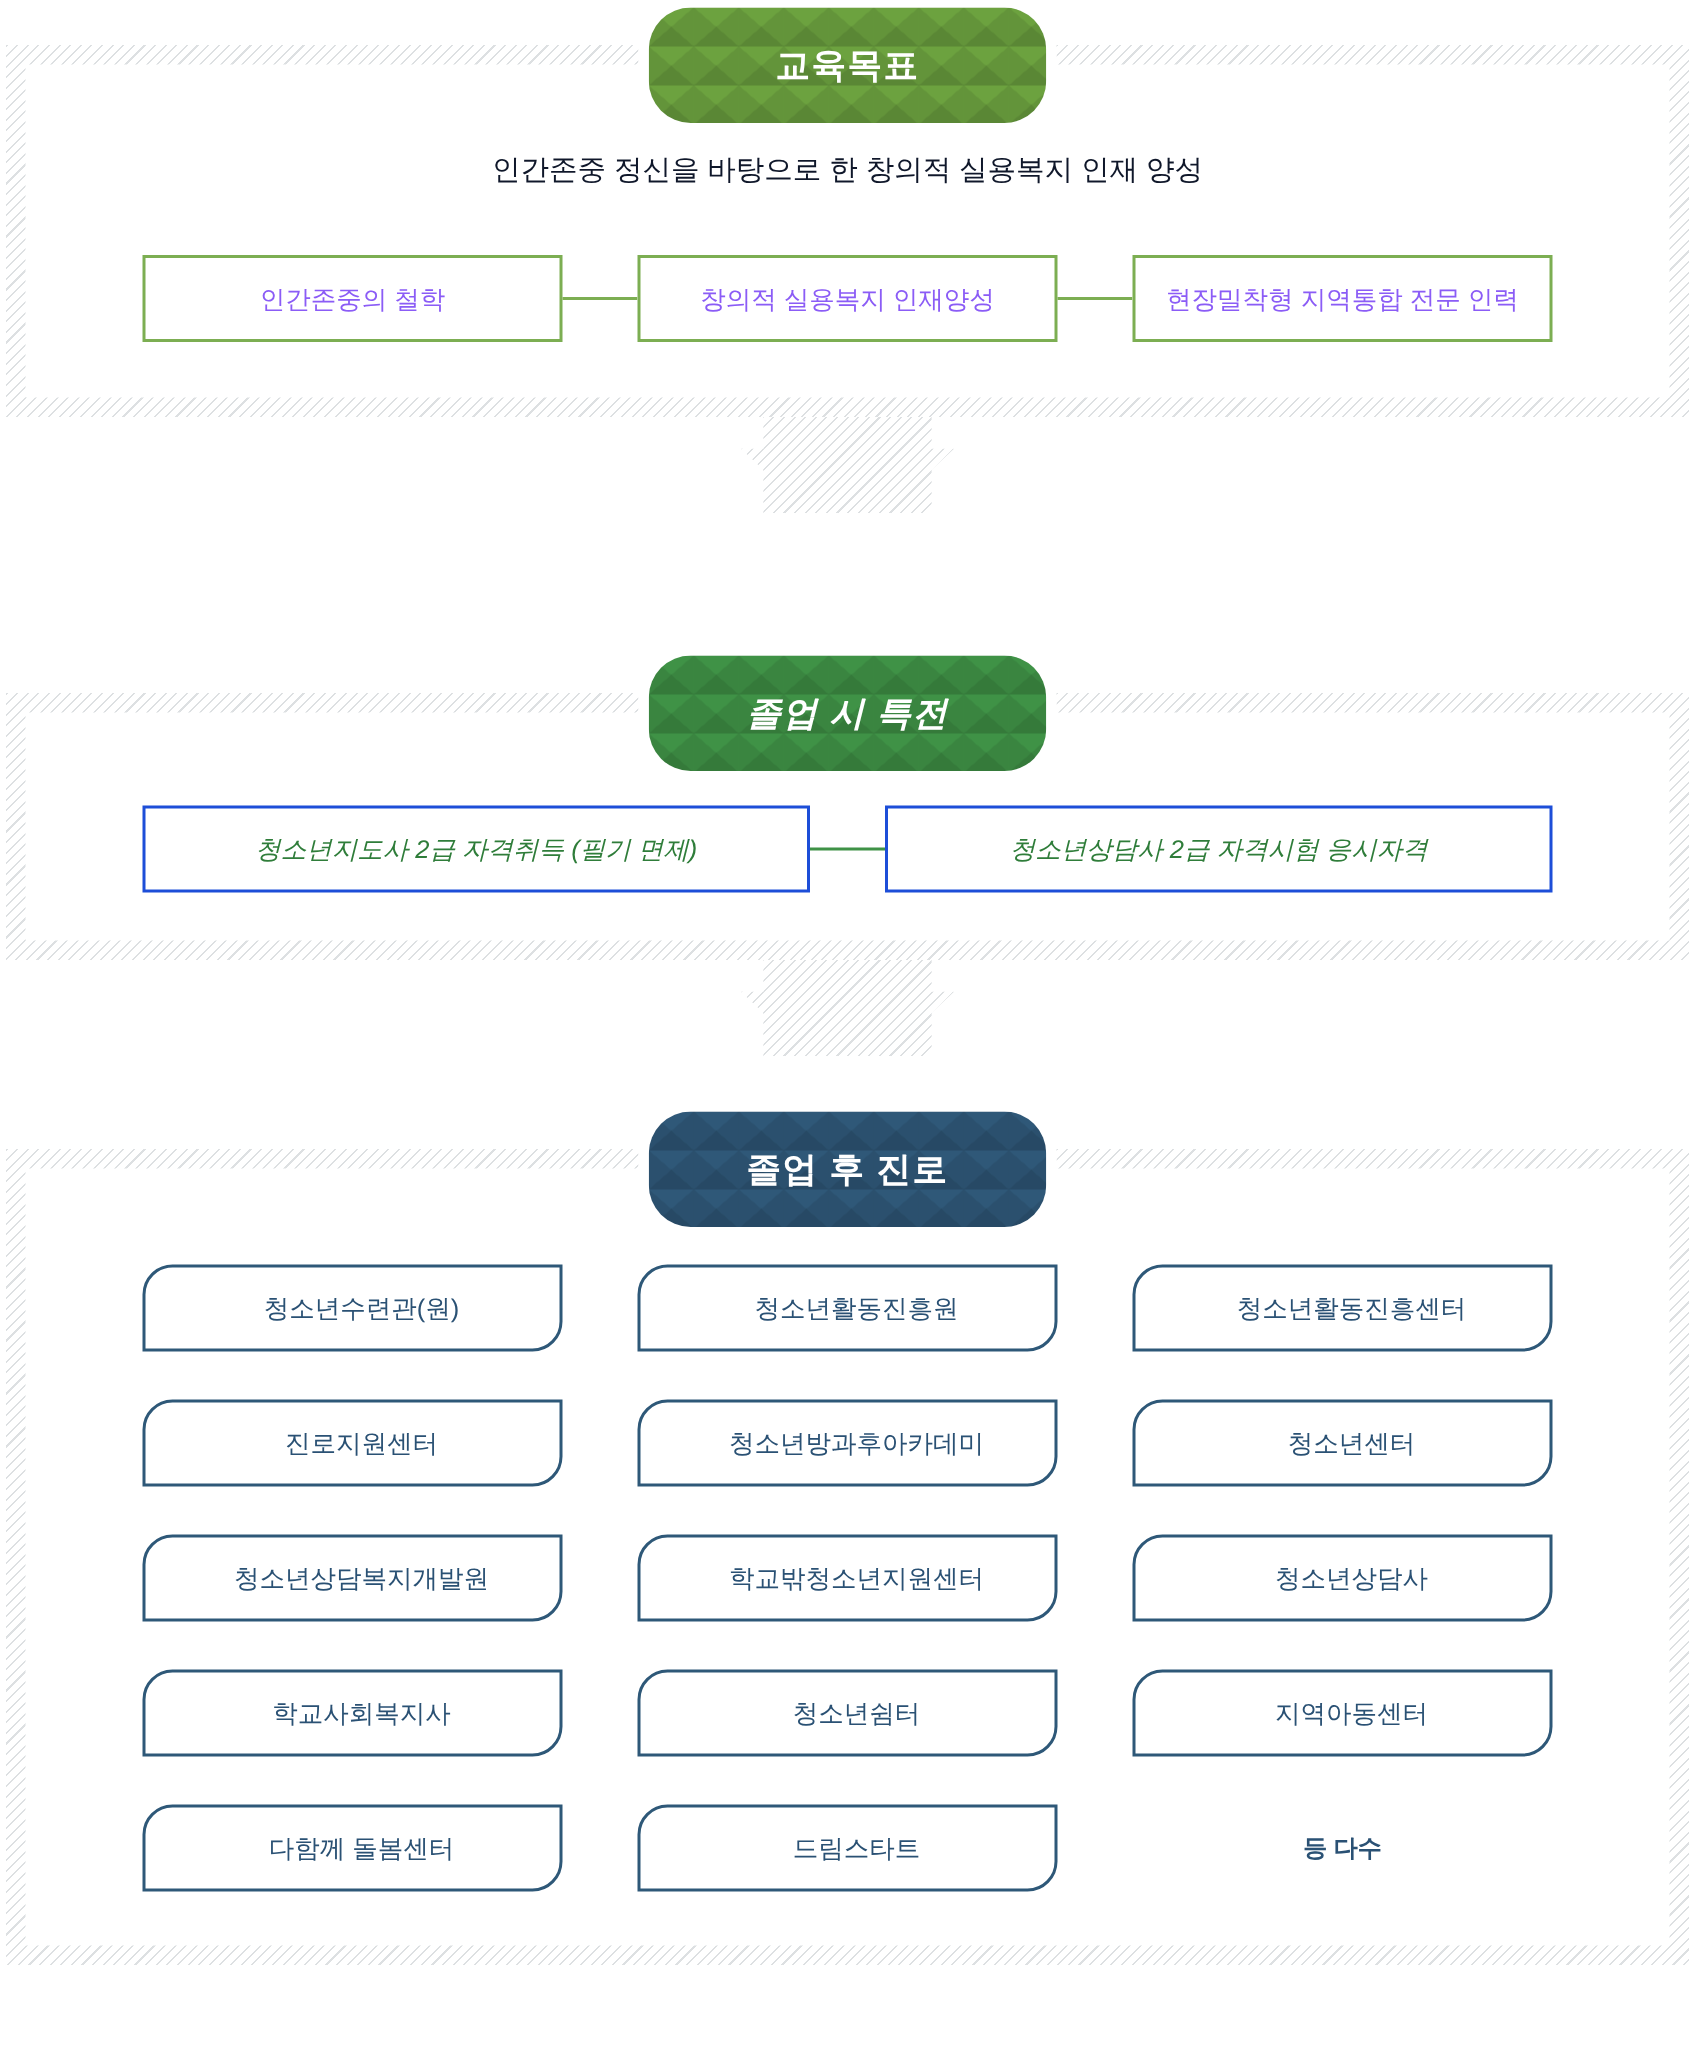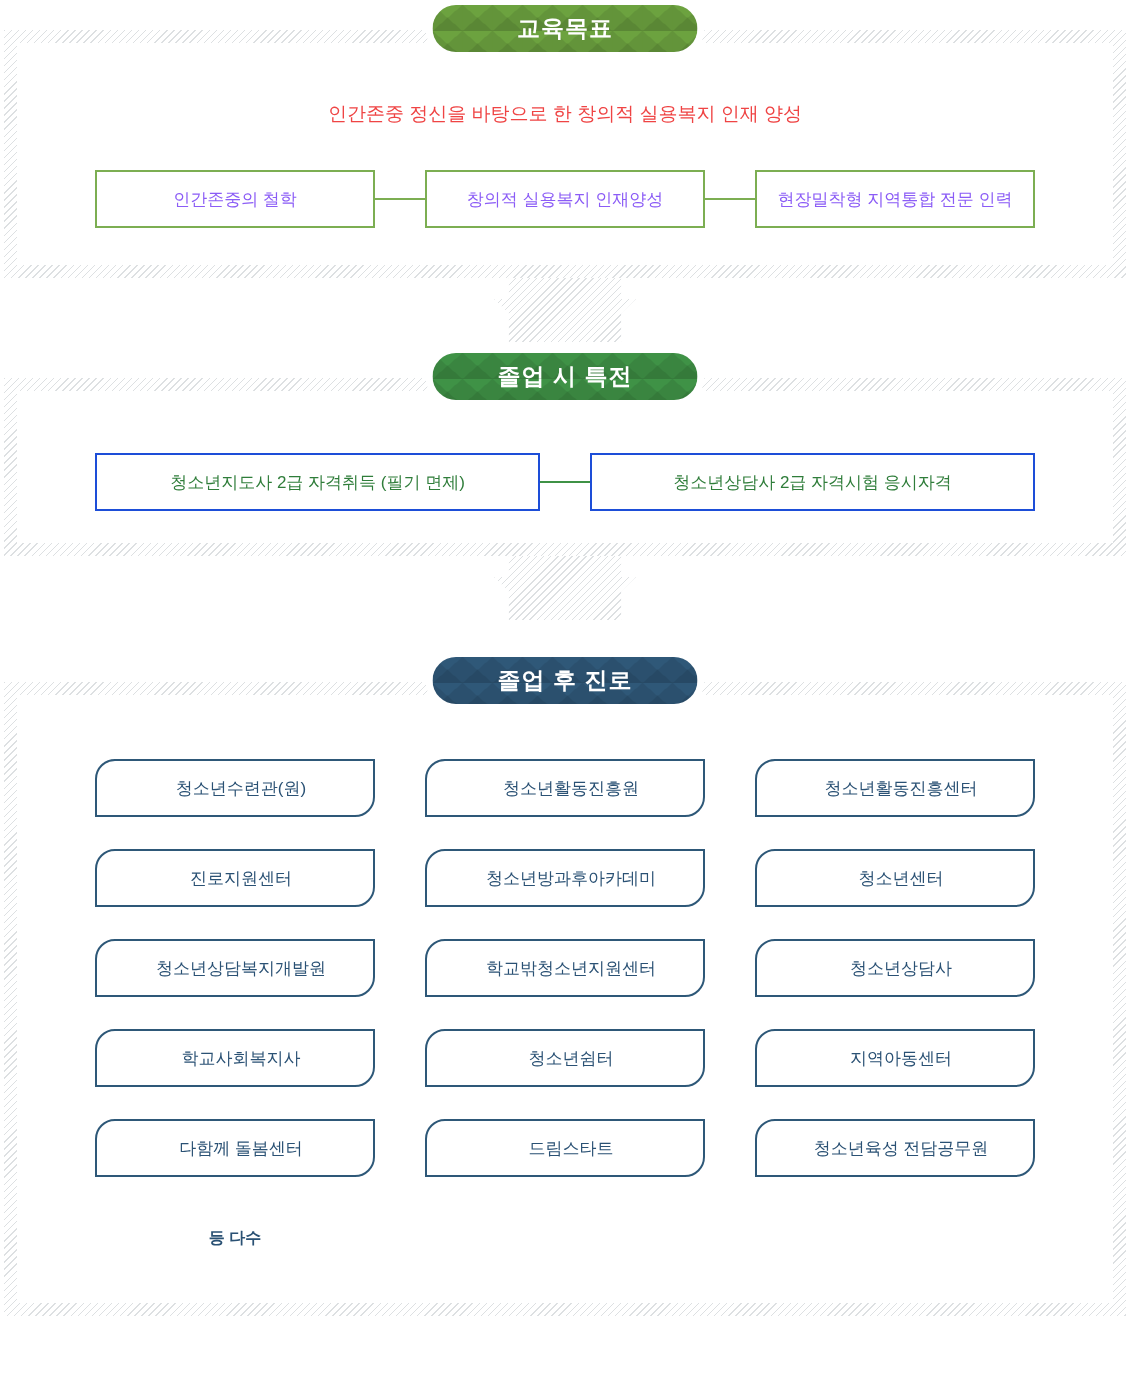--- a/index.html
+++ b/index.html
@@ -22,21 +22,21 @@
   }
   .panel-inner { background: #ffffff; width: 100%; height: 100%; }
 
   
   .badge {
     position: absolute;
     top: -25px;
     left: 50%;
     transform: translateX(-50%);
     width: 265px;
-    height: 47px;
+    height: 77px;
     border-radius: 28px;
     display: flex;
     align-items: center;
     justify-content: center;
     color: #ffffff;
     font-size: 23px;
     font-weight: bold;
     letter-spacing: 1px;
     box-shadow: 0 0 0 7px #ffffff;
     background-size: 30px 26px;
@@ -48,21 +48,21 @@
   .badge-green-light { background-color: #6ca23f; }
   .badge-green-dark  { background-color: #3f9246; }
   .badge-navy        { background-color: #2f5878; }
 
   
   .panel-edu .panel-inner { padding: 58px 0 37px 0; }
   .headline {
     text-align: center;
     font-size: 19px;
     line-height: 26px;
-    color: #ef4444;
+    color: #0f172a;
   }
   .box-row {
     display: flex;
     justify-content: center;
     align-items: center;
     margin-top: 43px;
   }
   .flow-box {
     height: 58px;
     display: flex;
@@ -84,21 +84,21 @@
   
   .down-arrow {
     width: 142px;
     height: 64px;
     margin: 0 auto;
     background-image: repeating-linear-gradient(135deg,
       #dde0e2 0px, #dde0e2 1px, #ffffff 1px, #ffffff 5px);
     clip-path: polygon(10.5% 0, 89.5% 0, 89.5% 33%, 100% 33%, 89.5% 55%,
                        89.5% 100%, 10.5% 100%, 10.5% 55%, 0 33%, 10.5% 33%);
   }
-  .gap-78 { margin-top: 36px; }
+  .gap-78 { margin-top: 120px; font-style: italic; }
   .gap-83 { margin-top: 62px; }
 
   
   .panel-career .panel-inner { padding: 64px 0 36px 0; }
   .career-grid {
     display: grid;
     grid-template-columns: repeat(3, 280px);
     column-gap: 50px;
     row-gap: 32px;
     justify-content: center;
@@ -170,19 +170,18 @@
         <div class="career-box">청소년방과후아카데미</div>
         <div class="career-box">청소년센터</div>
         <div class="career-box">청소년상담복지개발원</div>
         <div class="career-box">학교밖청소년지원센터</div>
         <div class="career-box">청소년상담사</div>
         <div class="career-box">학교사회복지사</div>
         <div class="career-box">청소년쉼터</div>
         <div class="career-box">지역아동센터</div>
         <div class="career-box">다함께 돌봄센터</div>
         <div class="career-box">드림스타트</div>
-        <div class="career-box">청소년육성 전담공무원</div>
         <div class="career-more">등 다수</div>
       </div>
     </div>
   </section>
 
 </div>
 
 </body></html>

